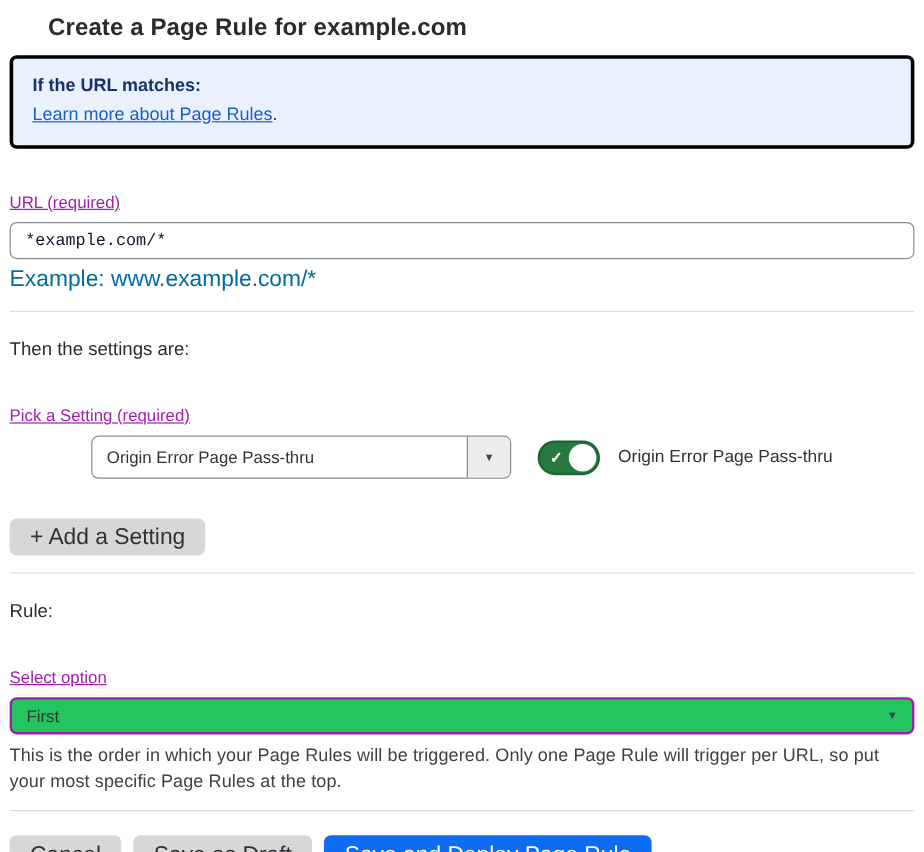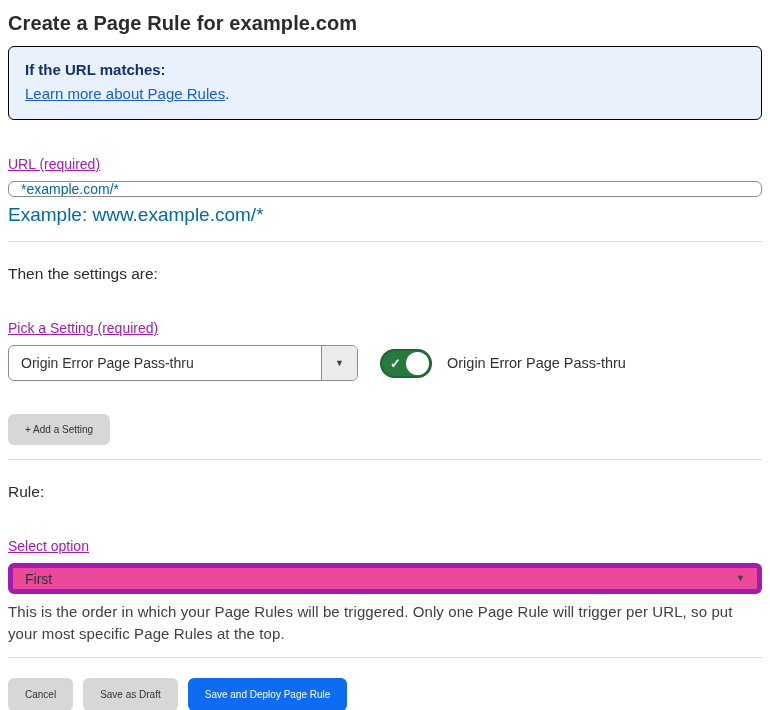--- a/index.html
+++ b/index.html
@@ -10,25 +10,26 @@
     font-family: "Liberation Sans", sans-serif;
     color: #2b2b2b;
     padding: 8px 8px 10px 8px;
   }
   .page-title {
     font-size: 20px;
     font-weight: 700;
     color: #2b2b2b;
     line-height: 30px;
     letter-spacing: .1px;
+    margin-left: 32px;
   }
   .info-box {
     margin-top: 8px;
     background: #e9f2fc;
-    border: 1px solid #000000;
+    border: 3px solid #000000;
     border-radius: 6px;
     padding: 11px 16px 13px 16px;
     color: #16316b;
     font-size: 15px;
     line-height: 24px;
   }
   .info-box .info-heading { font-weight: 700; }
   .info-box .info-link {
     color: #1a5ecd;
     text-decoration: underline;
@@ -37,27 +38,27 @@
   .field-label {
     font-size: 14px;
     color: #a21caf;
     margin-top: 35px;
     line-height: 18px;
     text-decoration: underline;
   }
   .text-input {
     margin-top: 8px;
     width: 100%;
-    height: 16px;
+    height: 31px;
     border: 1px solid #898d91;
     border-radius: 6px;
     padding: 0 12px;
     font-size: 14px;
-    font-family: Liberation Sans, sans-serif;
-    color: #0369a1;
+    font-family: Liberation Mono, monospace;
+    color: #0f172a;
     background: #fff;
     outline: none;
   }
   .helper-text {
     margin-top: 7px;
     font-size: 19px;
     color: #0369a1;
     line-height: 20px;
   }
   .divider {
@@ -69,20 +70,21 @@
     font-size: 15.5px;
     font-weight: 400;
     color: #2b2b2b;
     margin-top: 22px;
     line-height: 20px;
   }
   .setting-row {
     margin-top: 8px;
     display: flex;
     align-items: center;
+    justify-content: center;
   }
   .combobox {
     display: flex;
     width: 350px;
     height: 36px;
     border: 1px solid #898d91;
     border-radius: 6px;
     background: #fff;
     overflow: hidden;
     cursor: pointer;
@@ -144,36 +146,36 @@
     color: #2f3236;
   }
   .btn {
     display: inline-flex;
     align-items: center;
     justify-content: center;
     height: 33px;
     padding: 0 17px;
     border: none;
     border-radius: 6px;
-    font-size: 10px;
+    font-size: 19px;
     font-family: "Liberation Sans", sans-serif;
     cursor: pointer;
     line-height: 1;
     text-align: right;
   }
   .btn-gray { background: #d7d7d7; color: #2f3236; }
   .btn-blue { background: #0d6cf2; color: #ffffff; }
   .add-setting-btn { margin-top: 33px; height: 31px; }
   .select-box {
     margin-top: 8px;
     width: 100%;
     height: 31px;
-    border: 5px solid #a21caf;
-    border-radius: 6px;
-    background: #ec4899;
+    border: 2px solid #a21caf;
+    border-radius: 6px;
+    background: #22c55e;
     display: flex;
     align-items: center;
     padding: 0 12px;
     cursor: pointer;
   }
   .select-box .select-value {
     flex: 1;
     font-size: 14px;
     color: #2f3236;
   }

